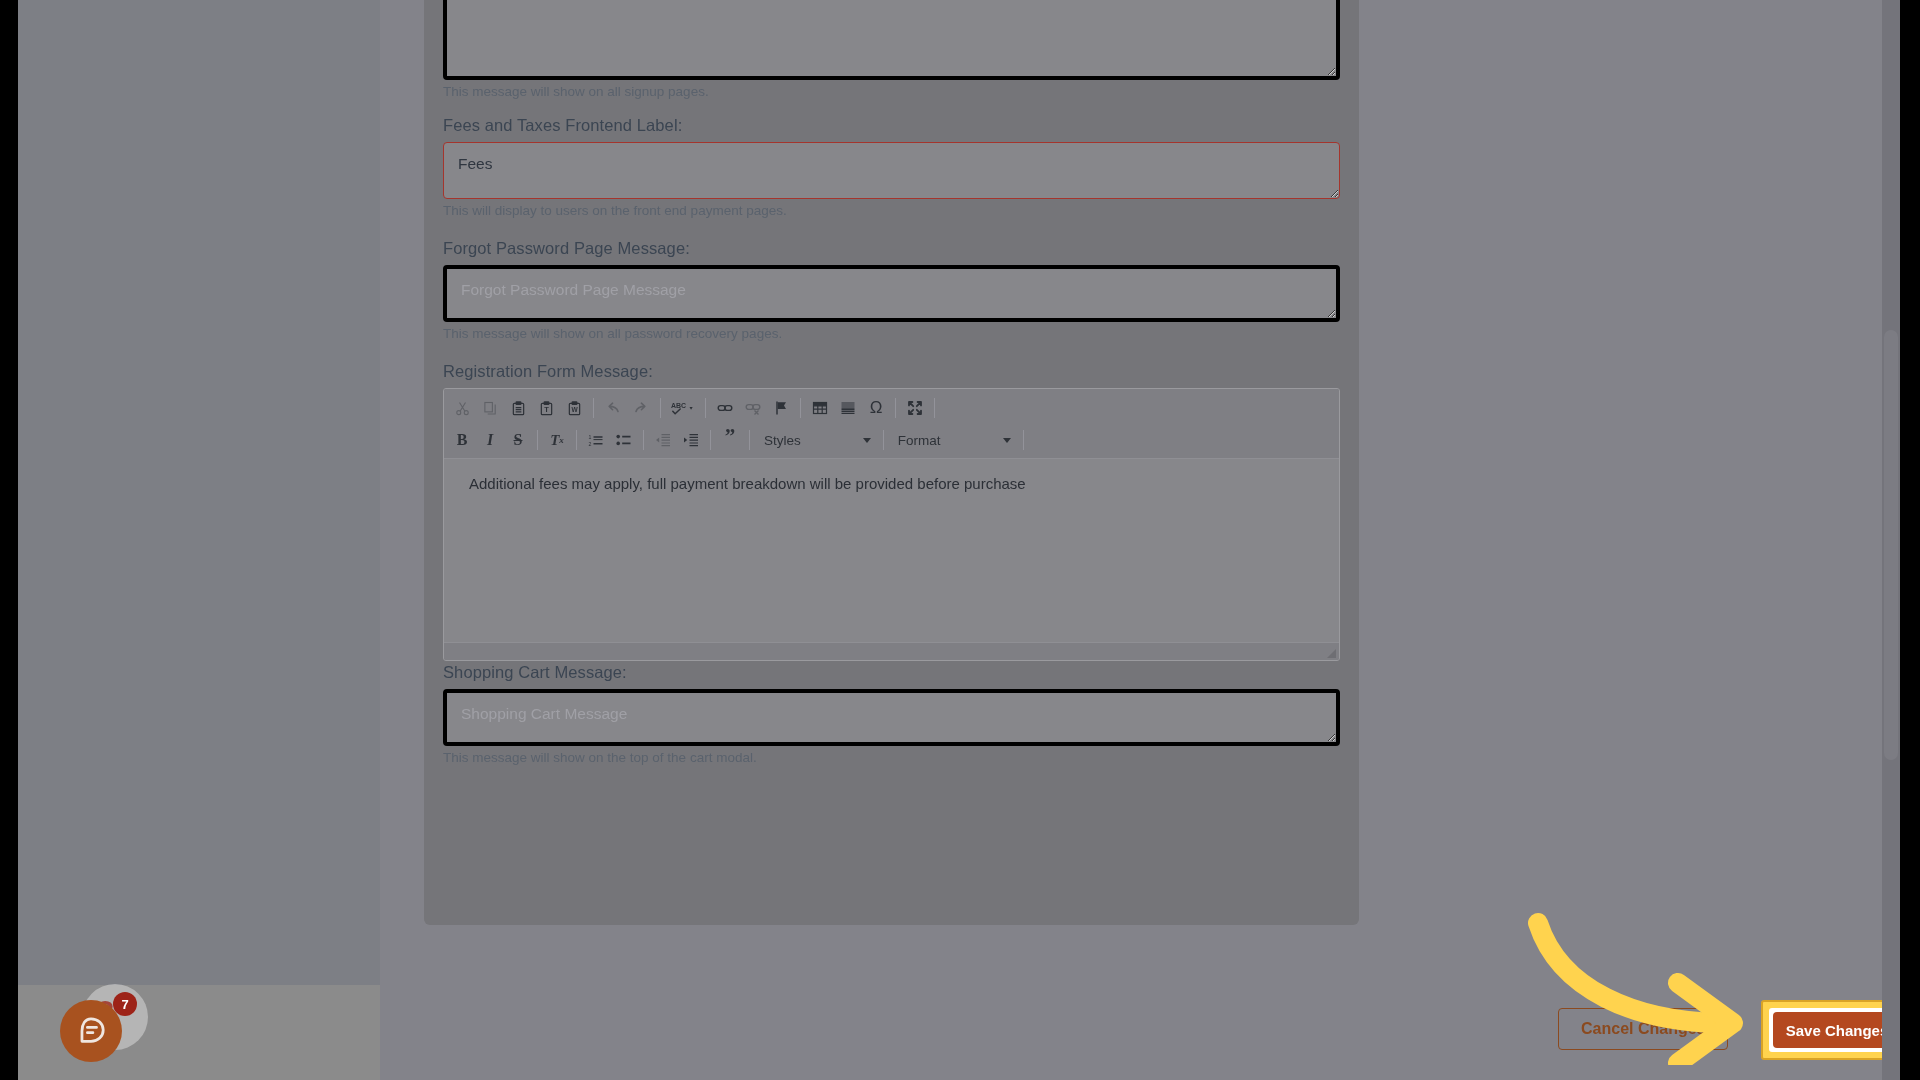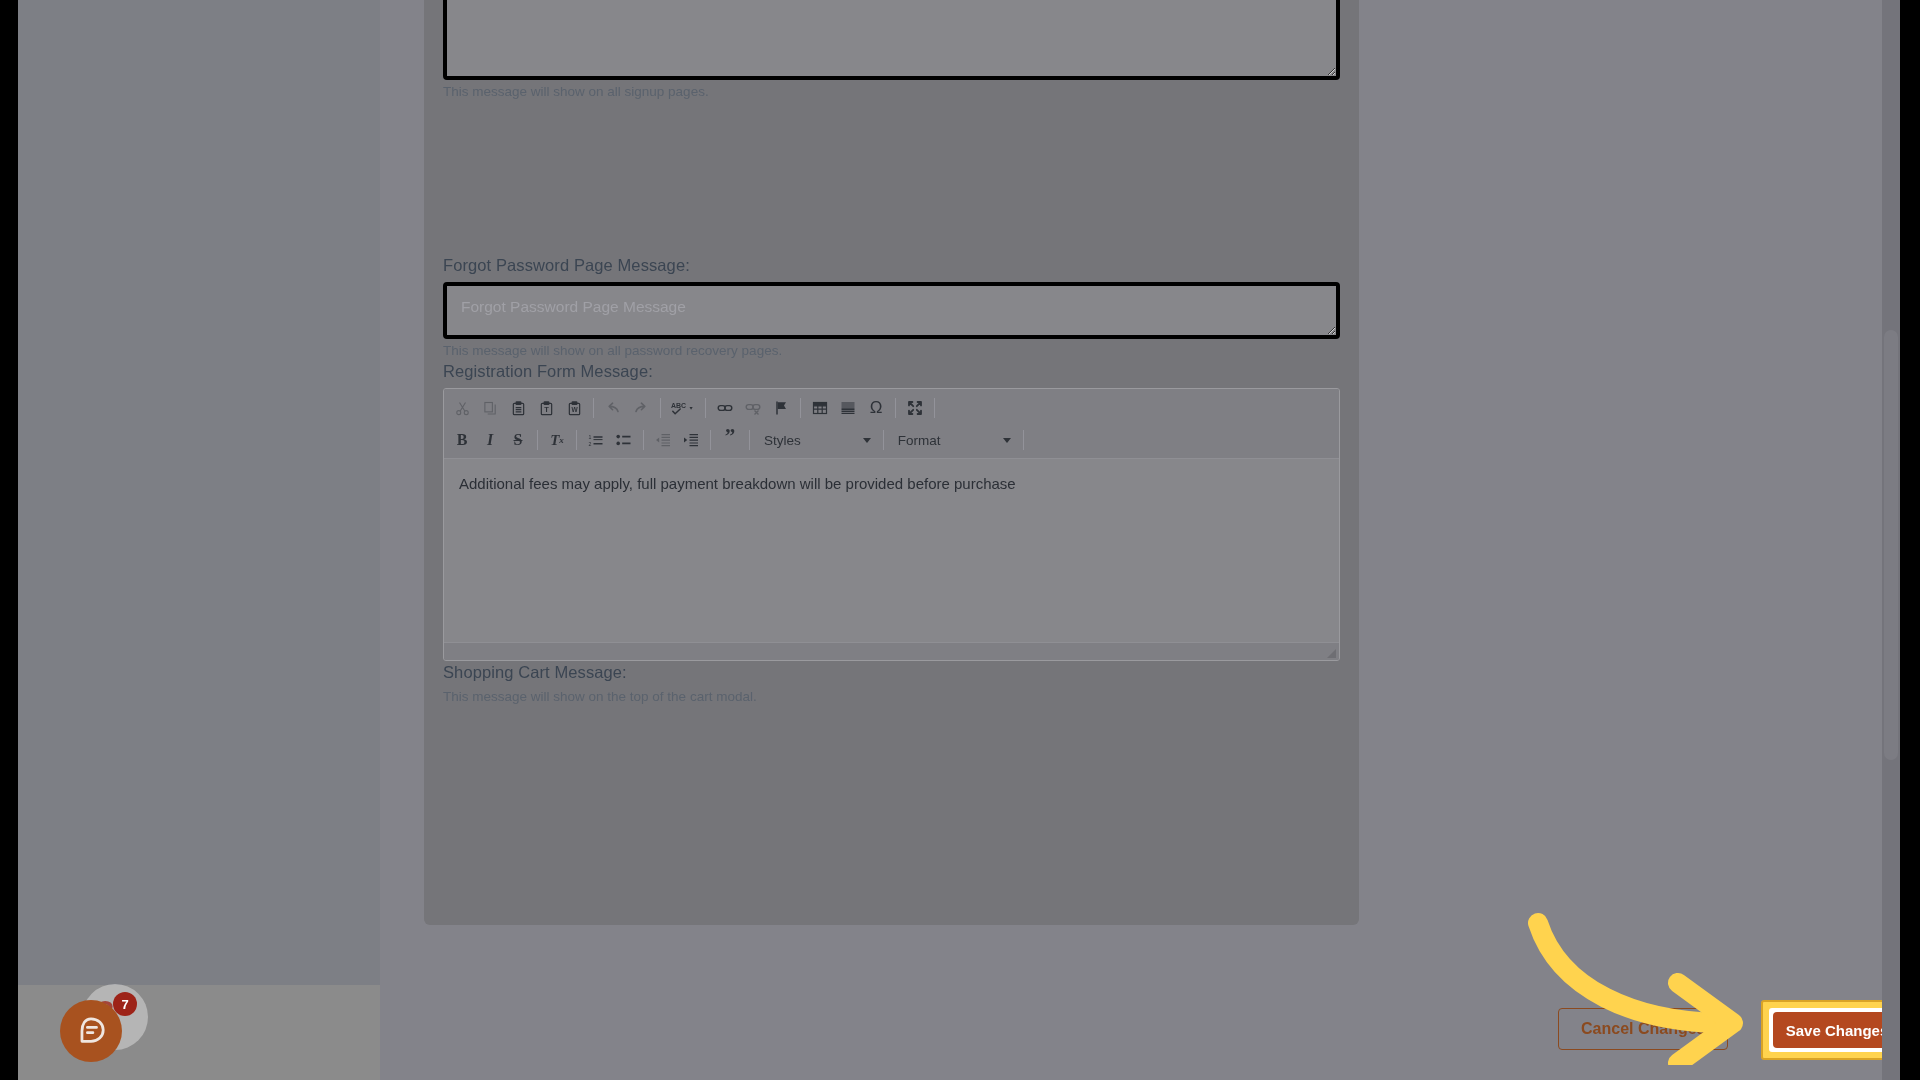--- a/index.html
+++ b/index.html
@@ -124,21 +124,21 @@
   .ck-combo .caret {
     width: 0; height: 0;
     border-left: 4px solid transparent;
     border-right: 4px solid transparent;
     border-top: 5px solid #2e3238;
     margin-left: 18px;
   }
   .ck-body {
     background: #87878b;
     height: 183px;
-    padding: 14px 15px;
+    padding: 14px 25px;
     color: #2b2f36;
     font-size: 15px;
     line-height: 1.45;
     overflow: hidden;
   }
   .ck-footer {
     height: 18px;
     background: #7f7f84;
     border-top: 1px solid #8f8f94;
     position: relative;
@@ -270,22 +270,27 @@
   <div id="sidebar"></div>
   <div id="content-area"></div>
 
   <div id="form-card">
 
     <div class="field-block" style="top:0px;">
       <textarea class="ta" rows="4" style="height: 100px;" placeholder=""></textarea>
       <span class="field-help">This message will show on all signup pages.</span>
     </div>
 
-
-    <div class="field-block" style="top:276px;">
+    <div class="field-block" style="top:136px;">
+      <label class="field-label">Fees and Taxes Frontend Label:</label>
+      <textarea class="ta invalid" rows="2" style="height: 57px;" placeholder="Fees and Taxes Frontend Label">Fees</textarea>
+      <span class="field-help">This will display to users on the front end payment pages.</span>
+    </div>
+
+    <div class="field-block" style="top:259px;">
       <label class="field-label">Forgot Password Page Message:</label>
       <textarea class="ta" rows="2" style="height: 57px;" placeholder="Forgot Password Page Message"></textarea>
       <span class="field-help">This message will show on all password recovery pages.</span>
     </div>
 
     <div class="field-block" style="top:382px;">
       <label class="field-label">Registration Form Message:</label>
 
       <div id="ck-wrap">
         <div class="ck-toolbar">
@@ -505,20 +510,21 @@
 
         <div class="ck-footer">
           <span class="ck-grip"></span>
         </div>
       </div>
 
     </div>
 
     <div class="field-block" style="top:683px;">
       <label class="field-label">Shopping Cart Message:</label>
+      <textarea class="ta" rows="2" style="height: 57px;" placeholder="Shopping Cart Message"></textarea>
       <span class="field-help">This message will show on the top of the cart modal.</span>
     </div>
 
   </div>
 
   <div id="actions">
     <button id="cancel-btn">Cancel Changes</button>
   </div>
 
   <div id="save-highlight">

